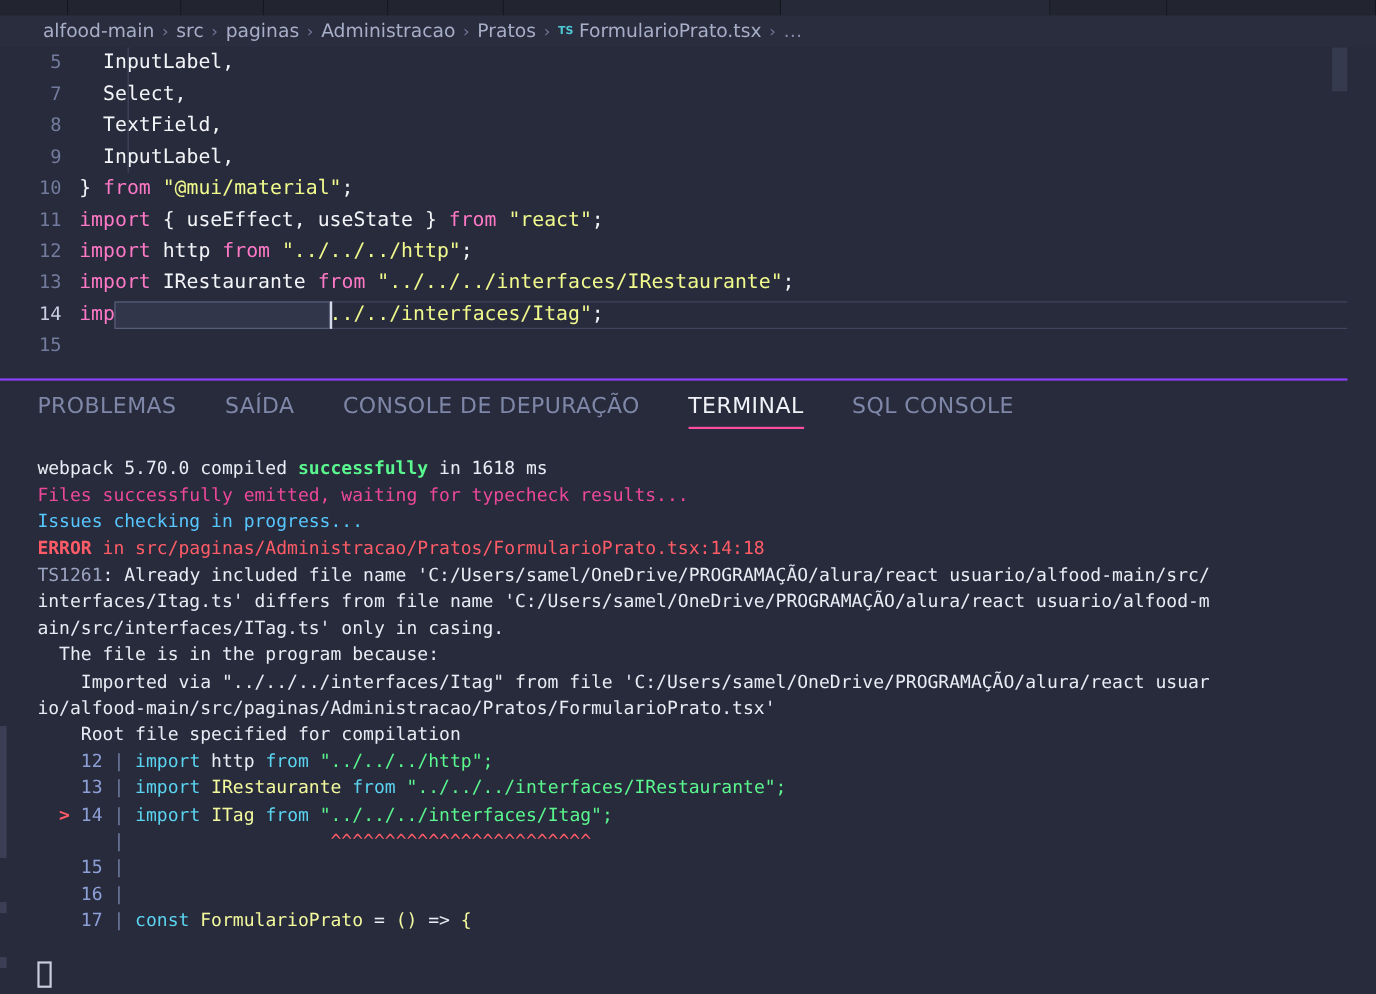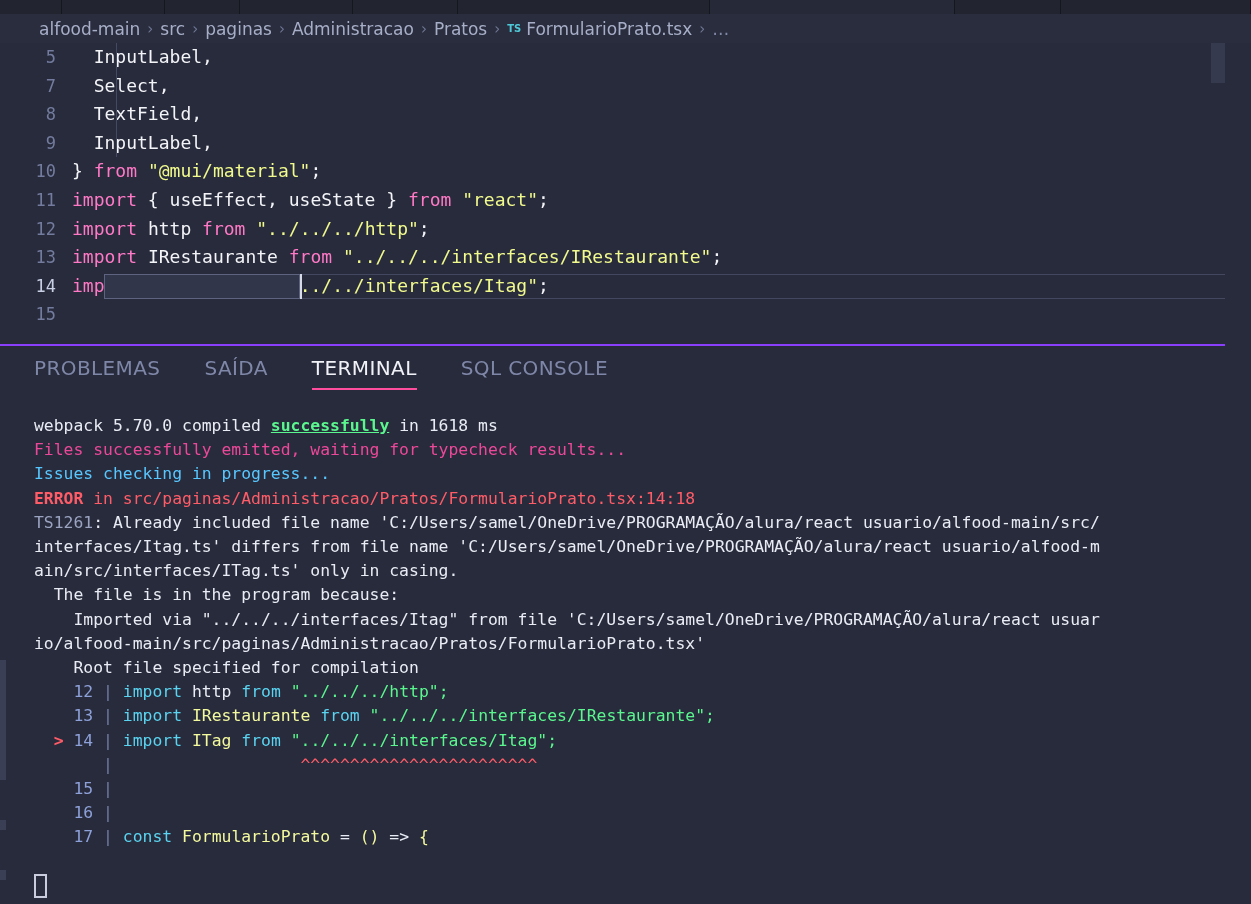--- a/index.html
+++ b/index.html
@@ -98,21 +98,21 @@
 
   
   #term {
     position: absolute; left: 0; top: 46px; right: 0; bottom: 0;
     padding: 20px 0 0 34px;
     font-family: "DejaVu Sans Mono", monospace;
     font-size: 16.4px; line-height: 24.2px;
     color: #e4e7f0; white-space: pre; overflow: hidden;
   }
   .t-white { color: #e9ecf4; }
-  .t-green { color: #5af78e; font-weight: bold; text-decoration: underline; }
+  .t-green { color: #5af78e; font-weight: bold; }
   .t-yellow{ color: #ec4899; }
   .t-cyan  { color: #57c7ff; }
   .t-red   { color: #ff5c67; font-weight: bold; }
   .t-redn  { color: #ff5c67; }
   .t-gray  { color: #9aa3c0; }
   .t-num   { color: #8da0d8; }
   .t-bar   { color: #6f7ba3; }
   .t-kw    { color: #5ad4f0; }
   .t-idy   { color: #f3f99d; }
   .t-strg  { color: #5af78e; }
@@ -175,20 +175,21 @@
     <div class="cline"><span class="gutter">12</span><span class="codetext"><span class="kw">import</span><span class="pun"> </span><span class="id">http</span><span class="pun"> </span><span class="kw">from</span><span class="pun"> </span><span class="str">"../../../http"</span><span class="pun">;</span></span></div>
     <div class="cline"><span class="gutter">13</span><span class="codetext"><span class="kw">import</span><span class="pun"> </span><span class="id">IRestaurante</span><span class="pun"> </span><span class="kw">from</span><span class="pun"> </span><span class="str">"../../../interfaces/IRestaurante"</span><span class="pun">;</span></span></div>
     <div class="cline"><div class="selbox2"></div><div class="selbox" style="width: 196px;"></div><div class="caret" style="left: 300px;"></div><span class="gutter cur">14</span><span class="codetext"><span class="kw">import</span><span class="pun"> </span><span class="id">ITag</span><span class="pun"> </span><span class="kw">from</span><span class="pun"> </span><span class="str">"../../../interfaces/Itag"</span><span class="pun">;</span></span></div>
     <div class="cline"><span class="gutter">15</span><span class="codetext"></span></div>
   </div>
 
 <div id="panel">
   <div id="paneltabs">
       <div class="ptab">PROBLEMAS</div>
       <div class="ptab">SAÍDA</div>
+      <div class="ptab">CONSOLE DE DEPURAÇÃO</div>
       <div class="ptab active">TERMINAL</div>
       <div class="ptab">SQL CONSOLE</div>
     </div>
   <div id="term"><div><span class="t-white">webpack 5.70.0 compiled </span><span class="t-green">successfully</span><span class="t-white"> in 1618 ms</span></div><div><span class="t-yellow">Files successfully emitted, waiting for typecheck results...</span></div><div><span class="t-cyan">Issues checking in progress...</span></div><div><span class="t-red">ERROR</span><span class="t-redn"> in src/paginas/Administracao/Pratos/FormularioPrato.tsx:14:18</span></div><div><span class="t-gray">TS1261</span><span class="t-white">: Already included file name 'C:/Users/samel/OneDrive/PROGRAMAÇÃO/alura/react usuario/alfood-main/src/</span></div><div><span class="t-white">interfaces/Itag.ts' differs from file name 'C:/Users/samel/OneDrive/PROGRAMAÇÃO/alura/react usuario/alfood-m</span></div><div><span class="t-white">ain/src/interfaces/ITag.ts' only in casing.</span></div><div><span class="t-white">  The file is in the program because:</span></div><div><span class="t-white">    Imported via "../../../interfaces/Itag" from file 'C:/Users/samel/OneDrive/PROGRAMAÇÃO/alura/react usuar</span></div><div><span class="t-white">io/alfood-main/src/paginas/Administracao/Pratos/FormularioPrato.tsx'</span></div><div><span class="t-white">    Root file specified for compilation</span></div><div><span class="t-num">    12 </span><span class="t-bar">| </span><span class="t-kw">import</span><span class="t-op"> </span><span class="t-white">http</span><span class="t-op"> </span><span class="t-kw">from</span><span class="t-op"> </span><span class="t-strg">"../../../http"</span><span class="t-strg">;</span></div><div><span class="t-num">    13 </span><span class="t-bar">| </span><span class="t-kw">import</span><span class="t-op"> </span><span class="t-idy">IRestaurante</span><span class="t-op"> </span><span class="t-kw">from</span><span class="t-op"> </span><span class="t-strg">"../../../interfaces/IRestaurante"</span><span class="t-strg">;</span></div><div><span class="t-red">  &gt; </span><span class="t-num">14 </span><span class="t-bar">| </span><span class="t-kw">import</span><span class="t-op"> </span><span class="t-idy">ITag</span><span class="t-op"> </span><span class="t-kw">from</span><span class="t-op"> </span><span class="t-strg">"../../../interfaces/Itag"</span><span class="t-strg">;</span></div><div><span class="t-num">       </span><span class="t-bar">| </span><span class="t-redn">                  ^^^^^^^^^^^^^^^^^^^^^^^^</span></div><div><span class="t-num">    15 </span><span class="t-bar">|</span></div><div><span class="t-num">    16 </span><span class="t-bar">|</span></div><div><span class="t-num">    17 </span><span class="t-bar">| </span><span class="t-kw">const</span><span class="t-op"> </span><span class="t-idy">FormularioPrato</span><span class="t-op"> </span><span class="t-op">=</span><span class="t-op"> </span><span class="t-idy">()</span><span class="t-op"> </span><span class="t-op">=&gt;</span><span class="t-op"> </span><span class="t-idy">{</span></div><div>&nbsp;</div><div><span class="blockcursor"></span></div></div>
 </div>
 
 <div class="leftscroll" style="top: 660px; height: 120px;"></div>
 <div class="leftscroll" style="top: 820px; height: 10px;"></div>
 <div class="leftscroll" style="top: 870px; height: 10px;"></div>
 

